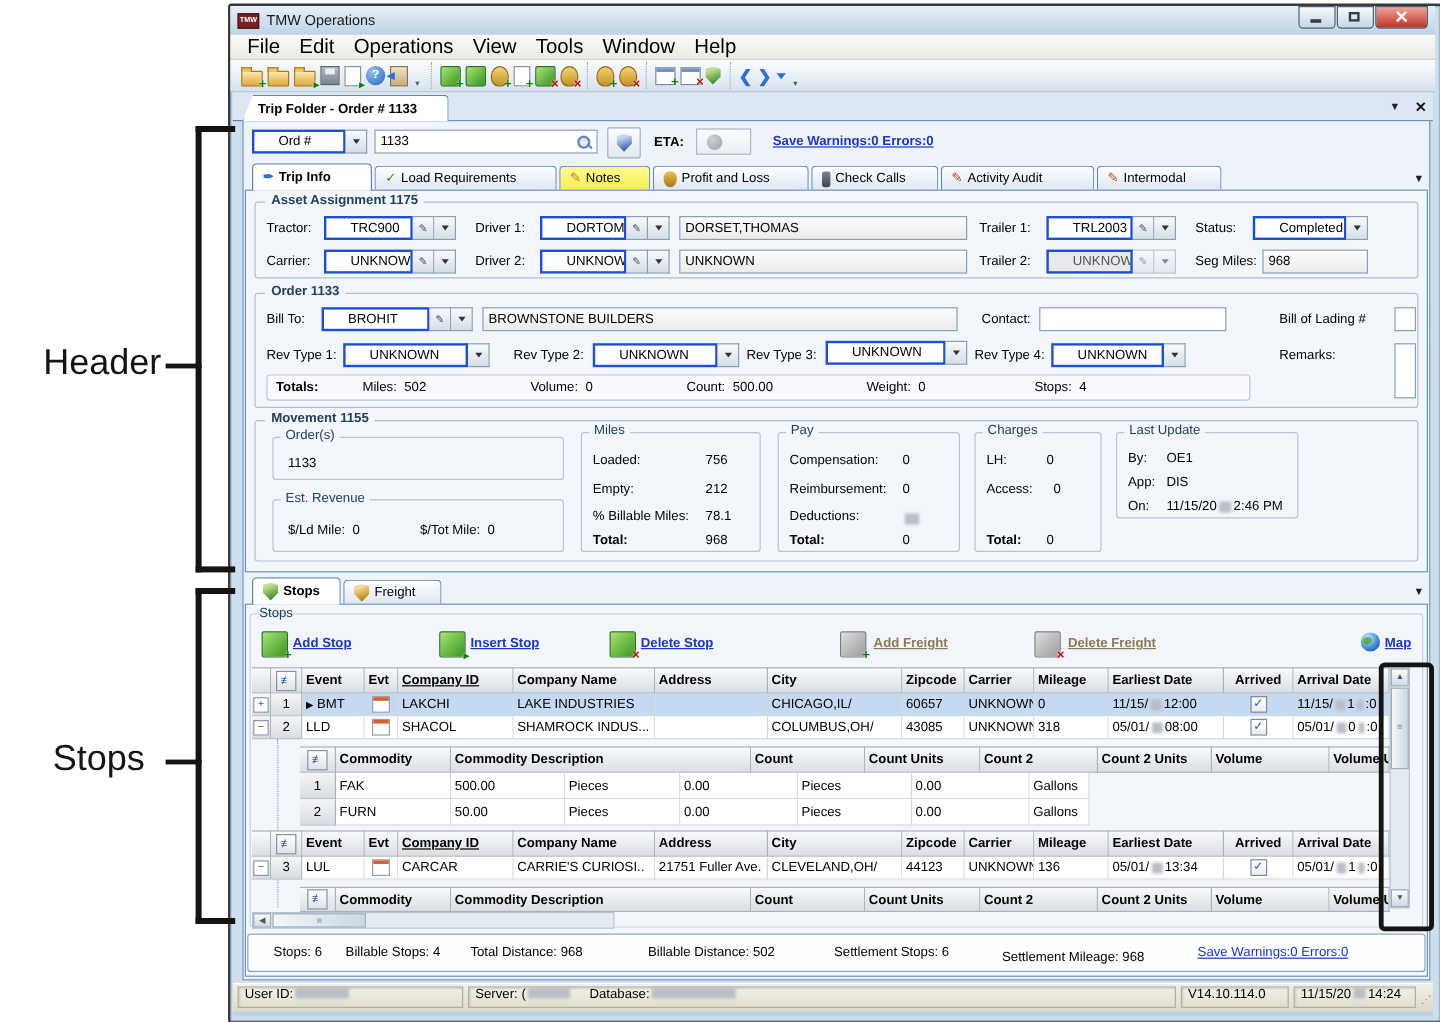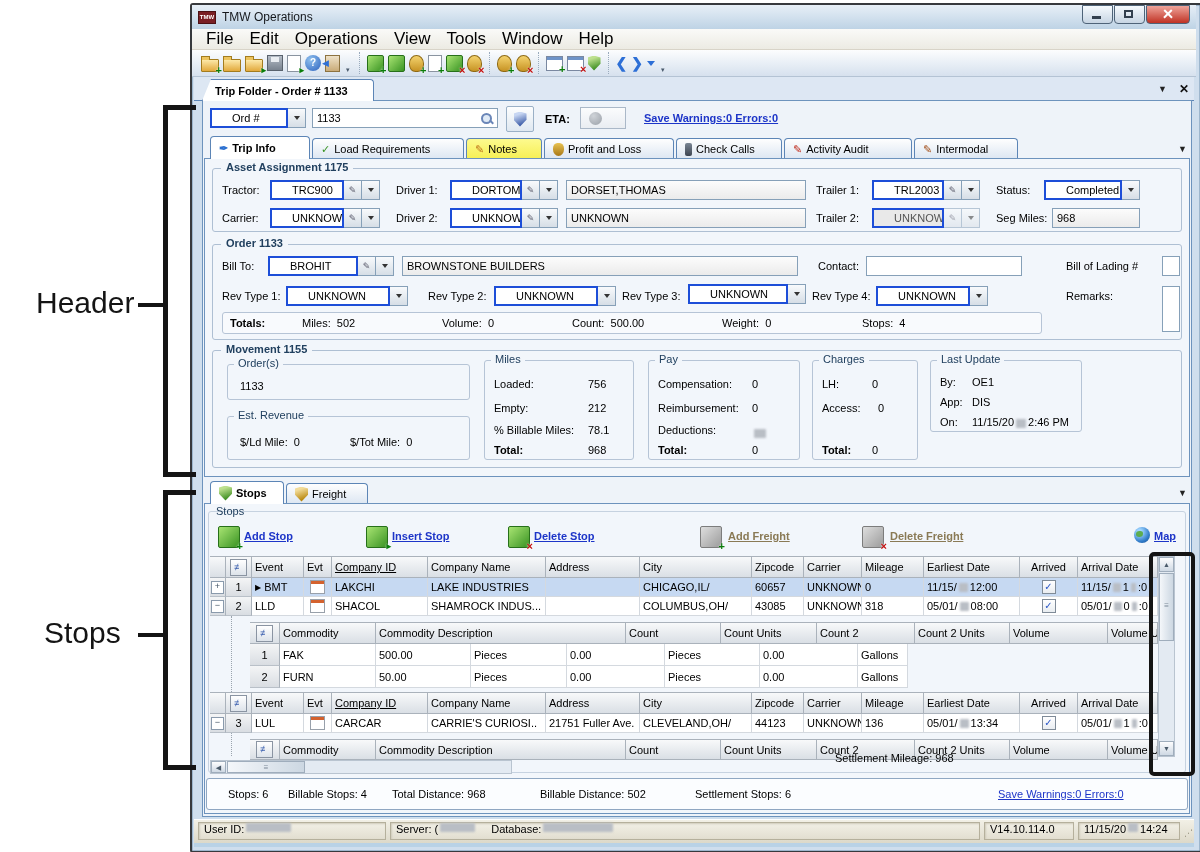--- a/index.html
+++ b/index.html
@@ -102,21 +102,21 @@
 
   
   .tab{position:absolute;height:21px;border:1px solid #5c85b6;border-bottom:none;border-radius:4px 4px 0 0;
     background:linear-gradient(#fefefe,#dce6f2);display:flex;align-items:center;gap:4px;padding:0 8px;box-sizing:border-box;white-space:nowrap}
   .tab.active{background:#fff;font-weight:bold;z-index:3;height:23px}
   .tab.yellow{background:linear-gradient(#fdfa8e,#f6ef54)}
 
   
   .trow{position:absolute;left:210px;width:948px;display:flex;box-sizing:border-box}
   .hc{background:linear-gradient(#f8f9fa,#dadfe5);border-right:1px solid #aab2bb;border-top:1px solid #aab2bb;
-    border-bottom:1px solid #aab2bb;font-weight:normal;display:flex;align-items:center;padding:0 3px;box-sizing:border-box;overflow:hidden;white-space:nowrap}
+    border-bottom:1px solid #aab2bb;font-weight:bold;display:flex;align-items:center;padding:0 3px;box-sizing:border-box;overflow:hidden;white-space:nowrap}
   .dc{border-right:1px solid #d4d9df;border-bottom:1px solid #d4d9df;display:flex;align-items:center;
     padding:0 3px;box-sizing:border-box;overflow:hidden;white-space:nowrap;background:#fff}
   .sel .dc{background:#c6d9f2}
   .nc{background:linear-gradient(#f4f5f6,#d9dde2);border-right:1px solid #aab2bb;border-bottom:1px solid #b9c0c8;
     display:flex;align-items:center;justify-content:center;box-sizing:border-box}
   .w-exp{width:16px}.w-num{width:26px}.w-event{width:52px}.w-evt{width:28px}.w-cid{width:96px}
   .w-cname{width:118px}.w-addr{width:94px}.w-city{width:112px}.w-zip{width:52px}.w-carr{width:58px}
   .w-mil{width:62px}.w-edate{width:96px}.w-arr{width:58px;justify-content:center}.w-adate{width:80px}
   .crow{position:absolute;left:250px;width:908px;display:flex;box-sizing:border-box}
   .k-num{width:30px}.k-com{width:96px}.k-desc{width:250px}.k-cnt{width:95px}.k-cu{width:96px}
@@ -694,21 +694,21 @@
   <span class="sthumb" style="top:16px;height:68px;line-height:64px">≡</span>
 </div>
 <span class="sbtn" style="left:1159px;top:741px;z-index:5">▼</span>
 
 <div class="abs" style="left:206px;top:778px;width:982px;height:32px;border:1px solid #8fa7c2;border-radius:3px;background:#fbfdff;box-sizing:border-box"></div>
 <span class="lb" style="left:228px;top:788px"><span>Stops:</span>&nbsp;<span>6</span></span>
 <span class="lb" style="left:288px;top:788px"><span>Billable Stops:</span>&nbsp;<span>4</span></span>
 <span class="lb" style="left:392px;top:788px"><span>Total Distance:</span>&nbsp;<span>968</span></span>
 <span class="lb" style="left:540px;top:788px"><span>Billable Distance:</span>&nbsp;<span>502</span></span>
 <span class="lb" style="left:695px;top:788px"><span>Settlement Stops:</span>&nbsp;<span>6</span></span>
-<span class="lb" style="left:835px;top:752px"><span>Settlement Mileage:</span>&nbsp;<span>968</span></span>
+<span class="lb" style="left:835px;top:792px"><span>Settlement Mileage:</span>&nbsp;<span>968</span></span>
 <a class="lb link" style="left:998px;top:788px;font-weight:normal">Save Warnings:0 Errors:0</a>
 
 <div class="abs" style="left:194px;top:819px;width:1000px;height:24px;background:linear-gradient(#f2f0e6,#dcd8c8);border-top:1px solid #fff"></div>
 <div class="statusseg" style="left:198px;top:822px;width:188px">
   <span>User ID:</span>
     <span class="rx" style="width:45px"></span>
 </div>
 <div class="statusseg" style="left:390px;top:822px;width:590px">
   <span>Server: (</span>
     <span class="rx" style="width:35px"></span>

